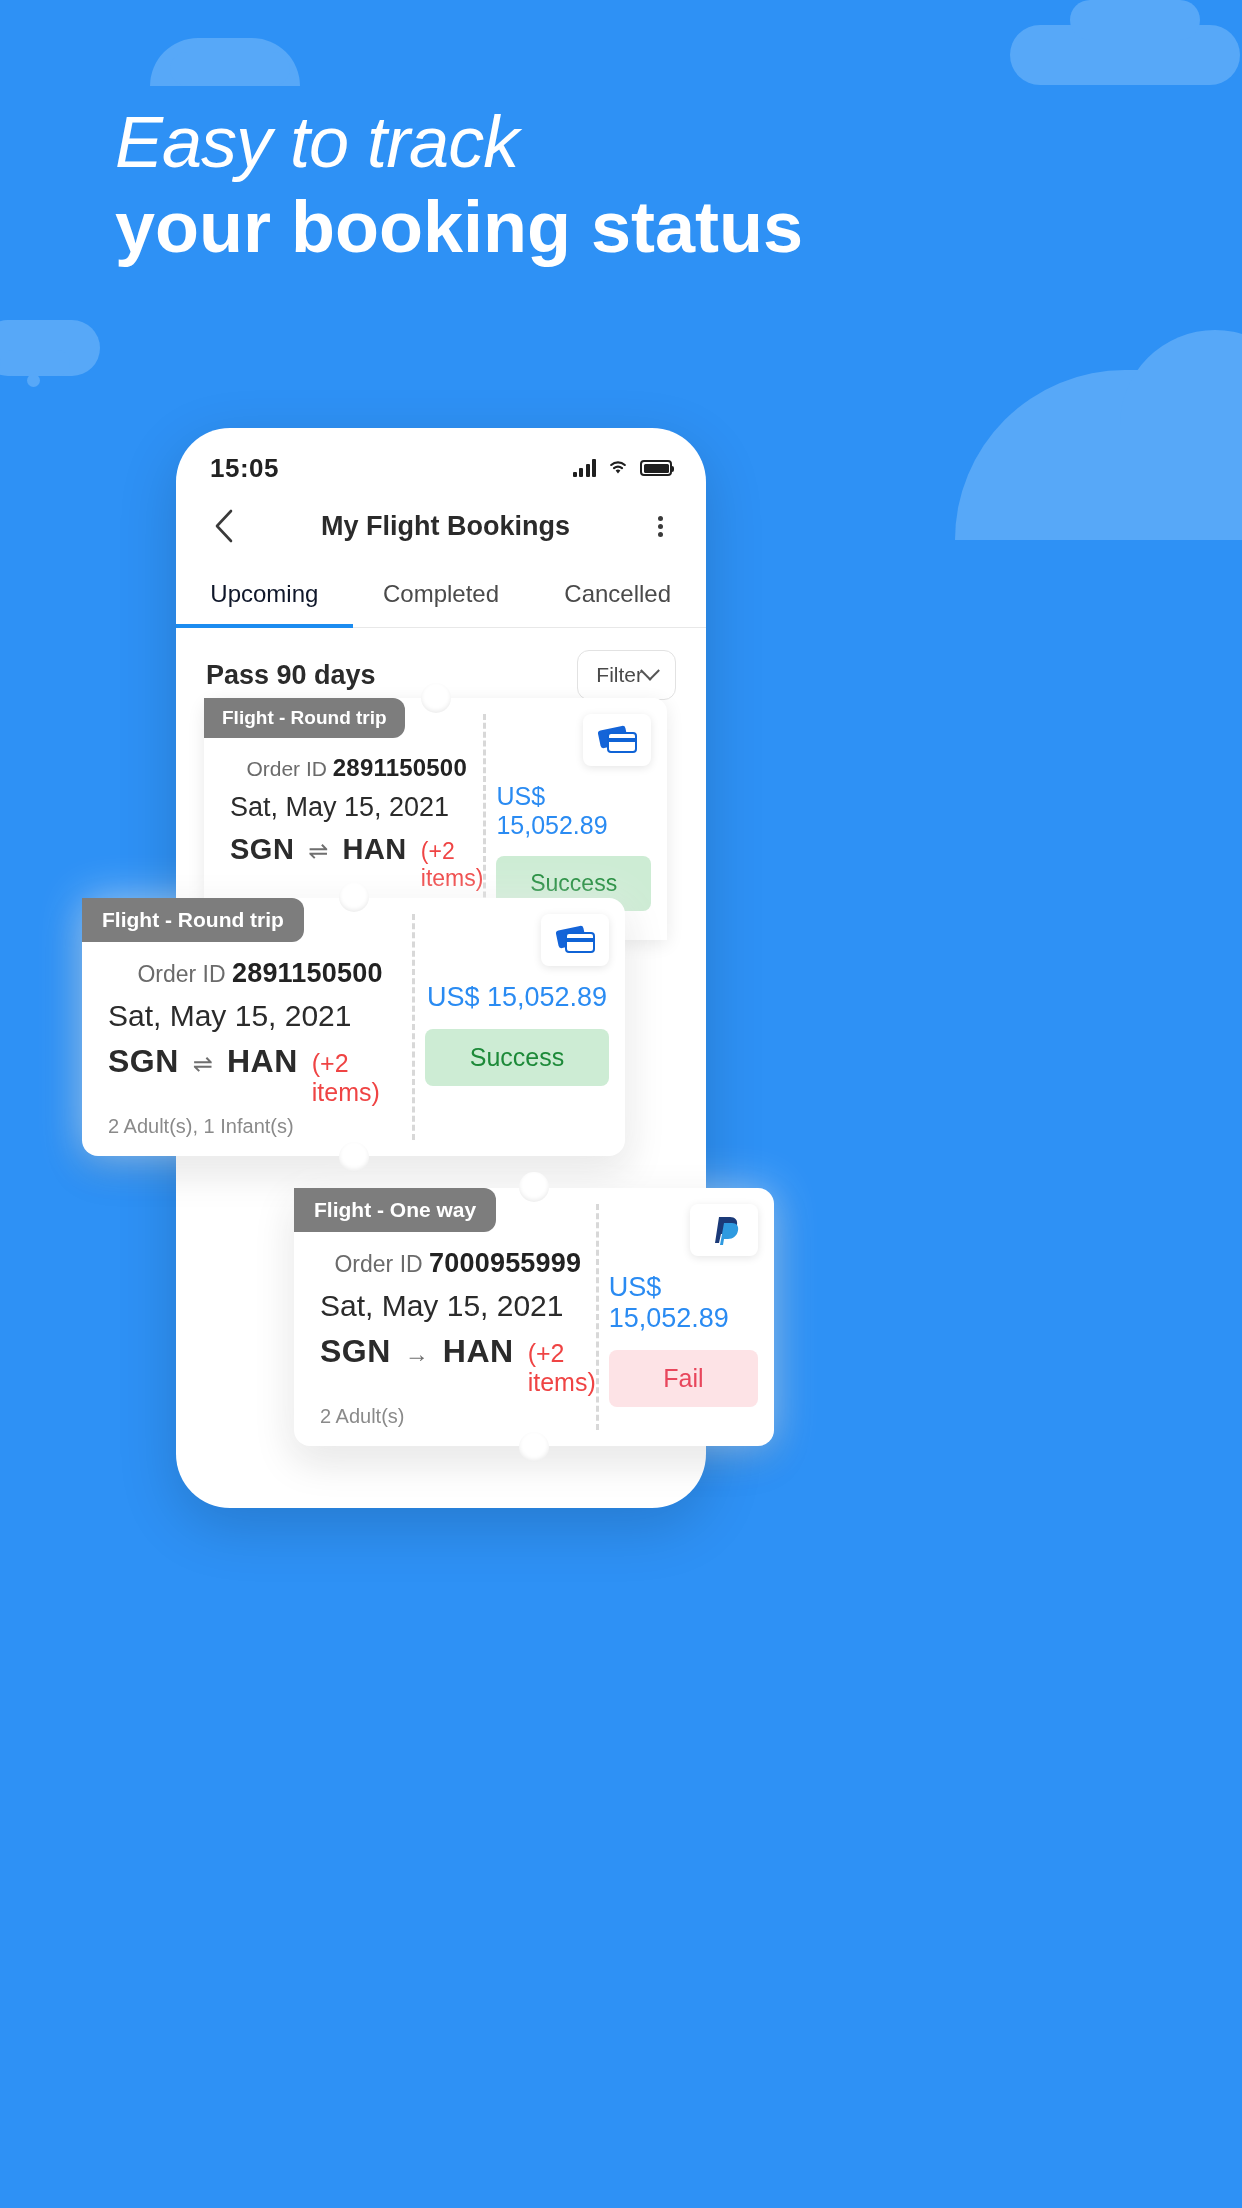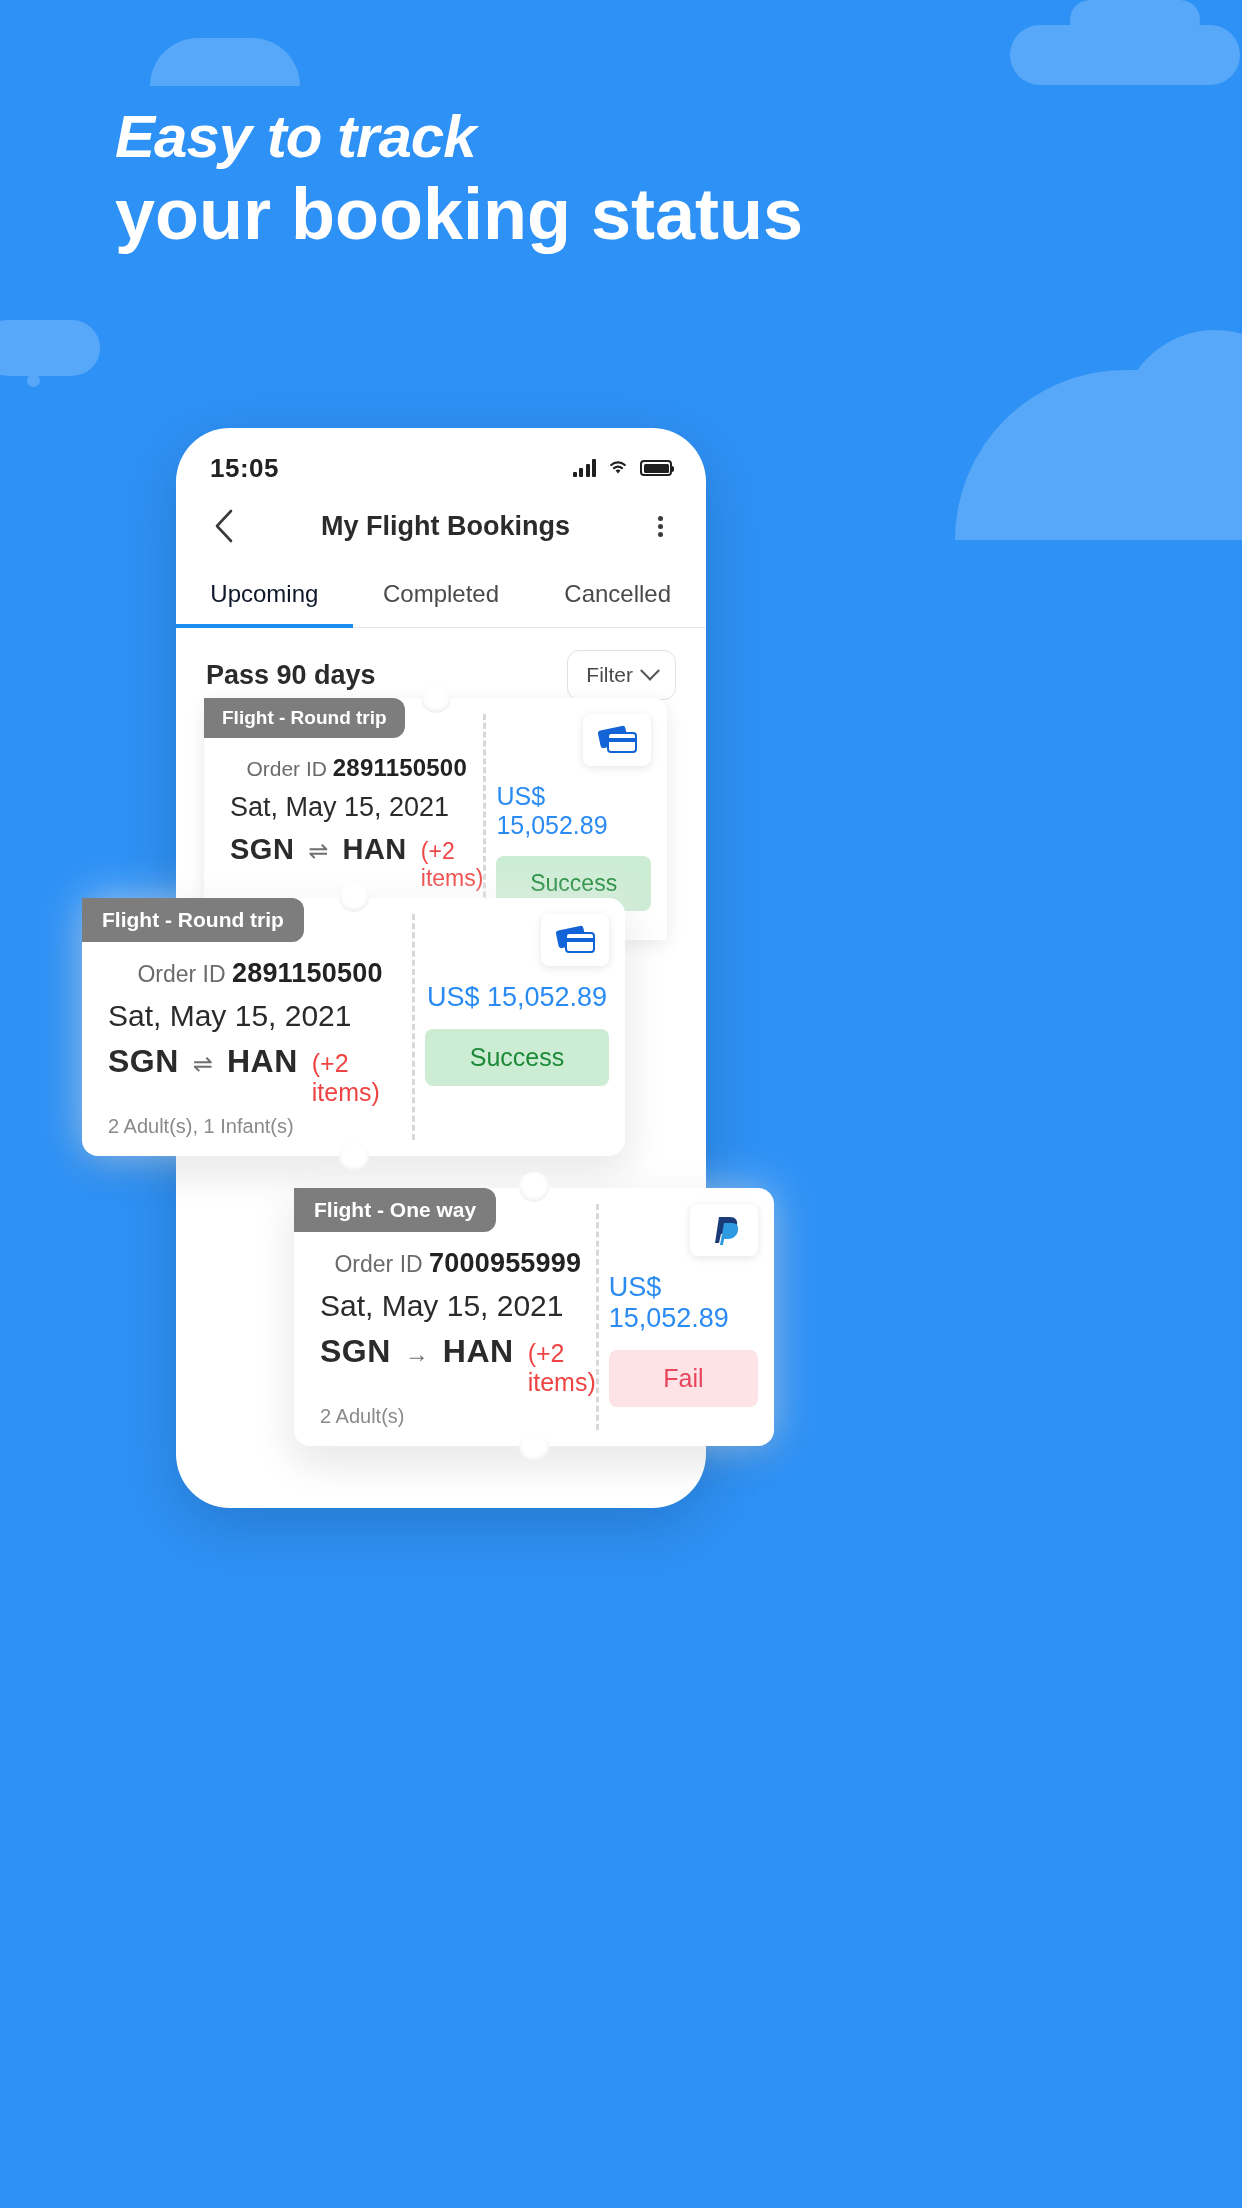--- a/index.html
+++ b/index.html
@@ -20,21 +20,21 @@
   #cloud-mid-left-a { width: 120px; height: 56px; left: -20px; top: 320px; border-radius: 999px; }
   #cloud-mid-left-b { width: 70px; height: 26px; left: 0px; top: 350px; border-radius: 999px; }
   #cloud-mid-left-stem { width: 4px; height: 22px; left: 32px; top: 358px; border-radius: 0; }
   #cloud-mid-left-dot { width: 13px; height: 13px; left: 27px; top: 374px; border-radius: 999px; }
   #cloud-right-big { width: 380px; height: 170px; left: 955px; top: 370px; border-radius: 200px 200px 0 0; }
   #cloud-right-small { width: 190px; height: 100px; left: 1120px; top: 330px; border-radius: 200px 200px 0 0; }
 
   
   #headline { position: absolute; left: 115px; top: 105px; width: 1000px; }
   .headline-line1 {
-    font-weight: bold; font-style: italic; font-size: 60px;
+    font-weight: normal; font-style: italic; font-size: 72px;
     color: #ffffff; letter-spacing: -1px; line-height: 1.05;
   }
   .headline-line2 {
     font-weight: 700; font-size: 72px; color: #ffffff;
     line-height: 1.3; letter-spacing: 0px;
   }
 
   
   #phone {
     position: absolute; left: 176px; top: 428px;
@@ -88,21 +88,21 @@
   }
   .tab.active { color: #0f172a; border-bottom-color: #1c8cf0; }
 
   
   #filter-row {
     display: flex; align-items: center; justify-content: space-between;
     padding: 22px 30px 16px 30px;
   }
   #range-label { font-size: 27px; font-weight: bold; color: #2b2b2b; }
   #filter-button {
-    display: flex; align-items: center; gap: 10px;
+    display: flex; align-items: center; gap: 0;
     border: 1px solid #e2e2e2; border-radius: 12px;
     padding: 12px 18px; font-size: 21px; color: #4a4a4a;
     background: #fff; cursor: pointer;
   }
   .chev-down { width:14px; height:14px; border-right:2.5px solid #555; border-bottom:2.5px solid #555;
                transform: rotate(45deg) translate(-3px,-3px); }
 
   
   .booking-card {
     background: #ffffff;

